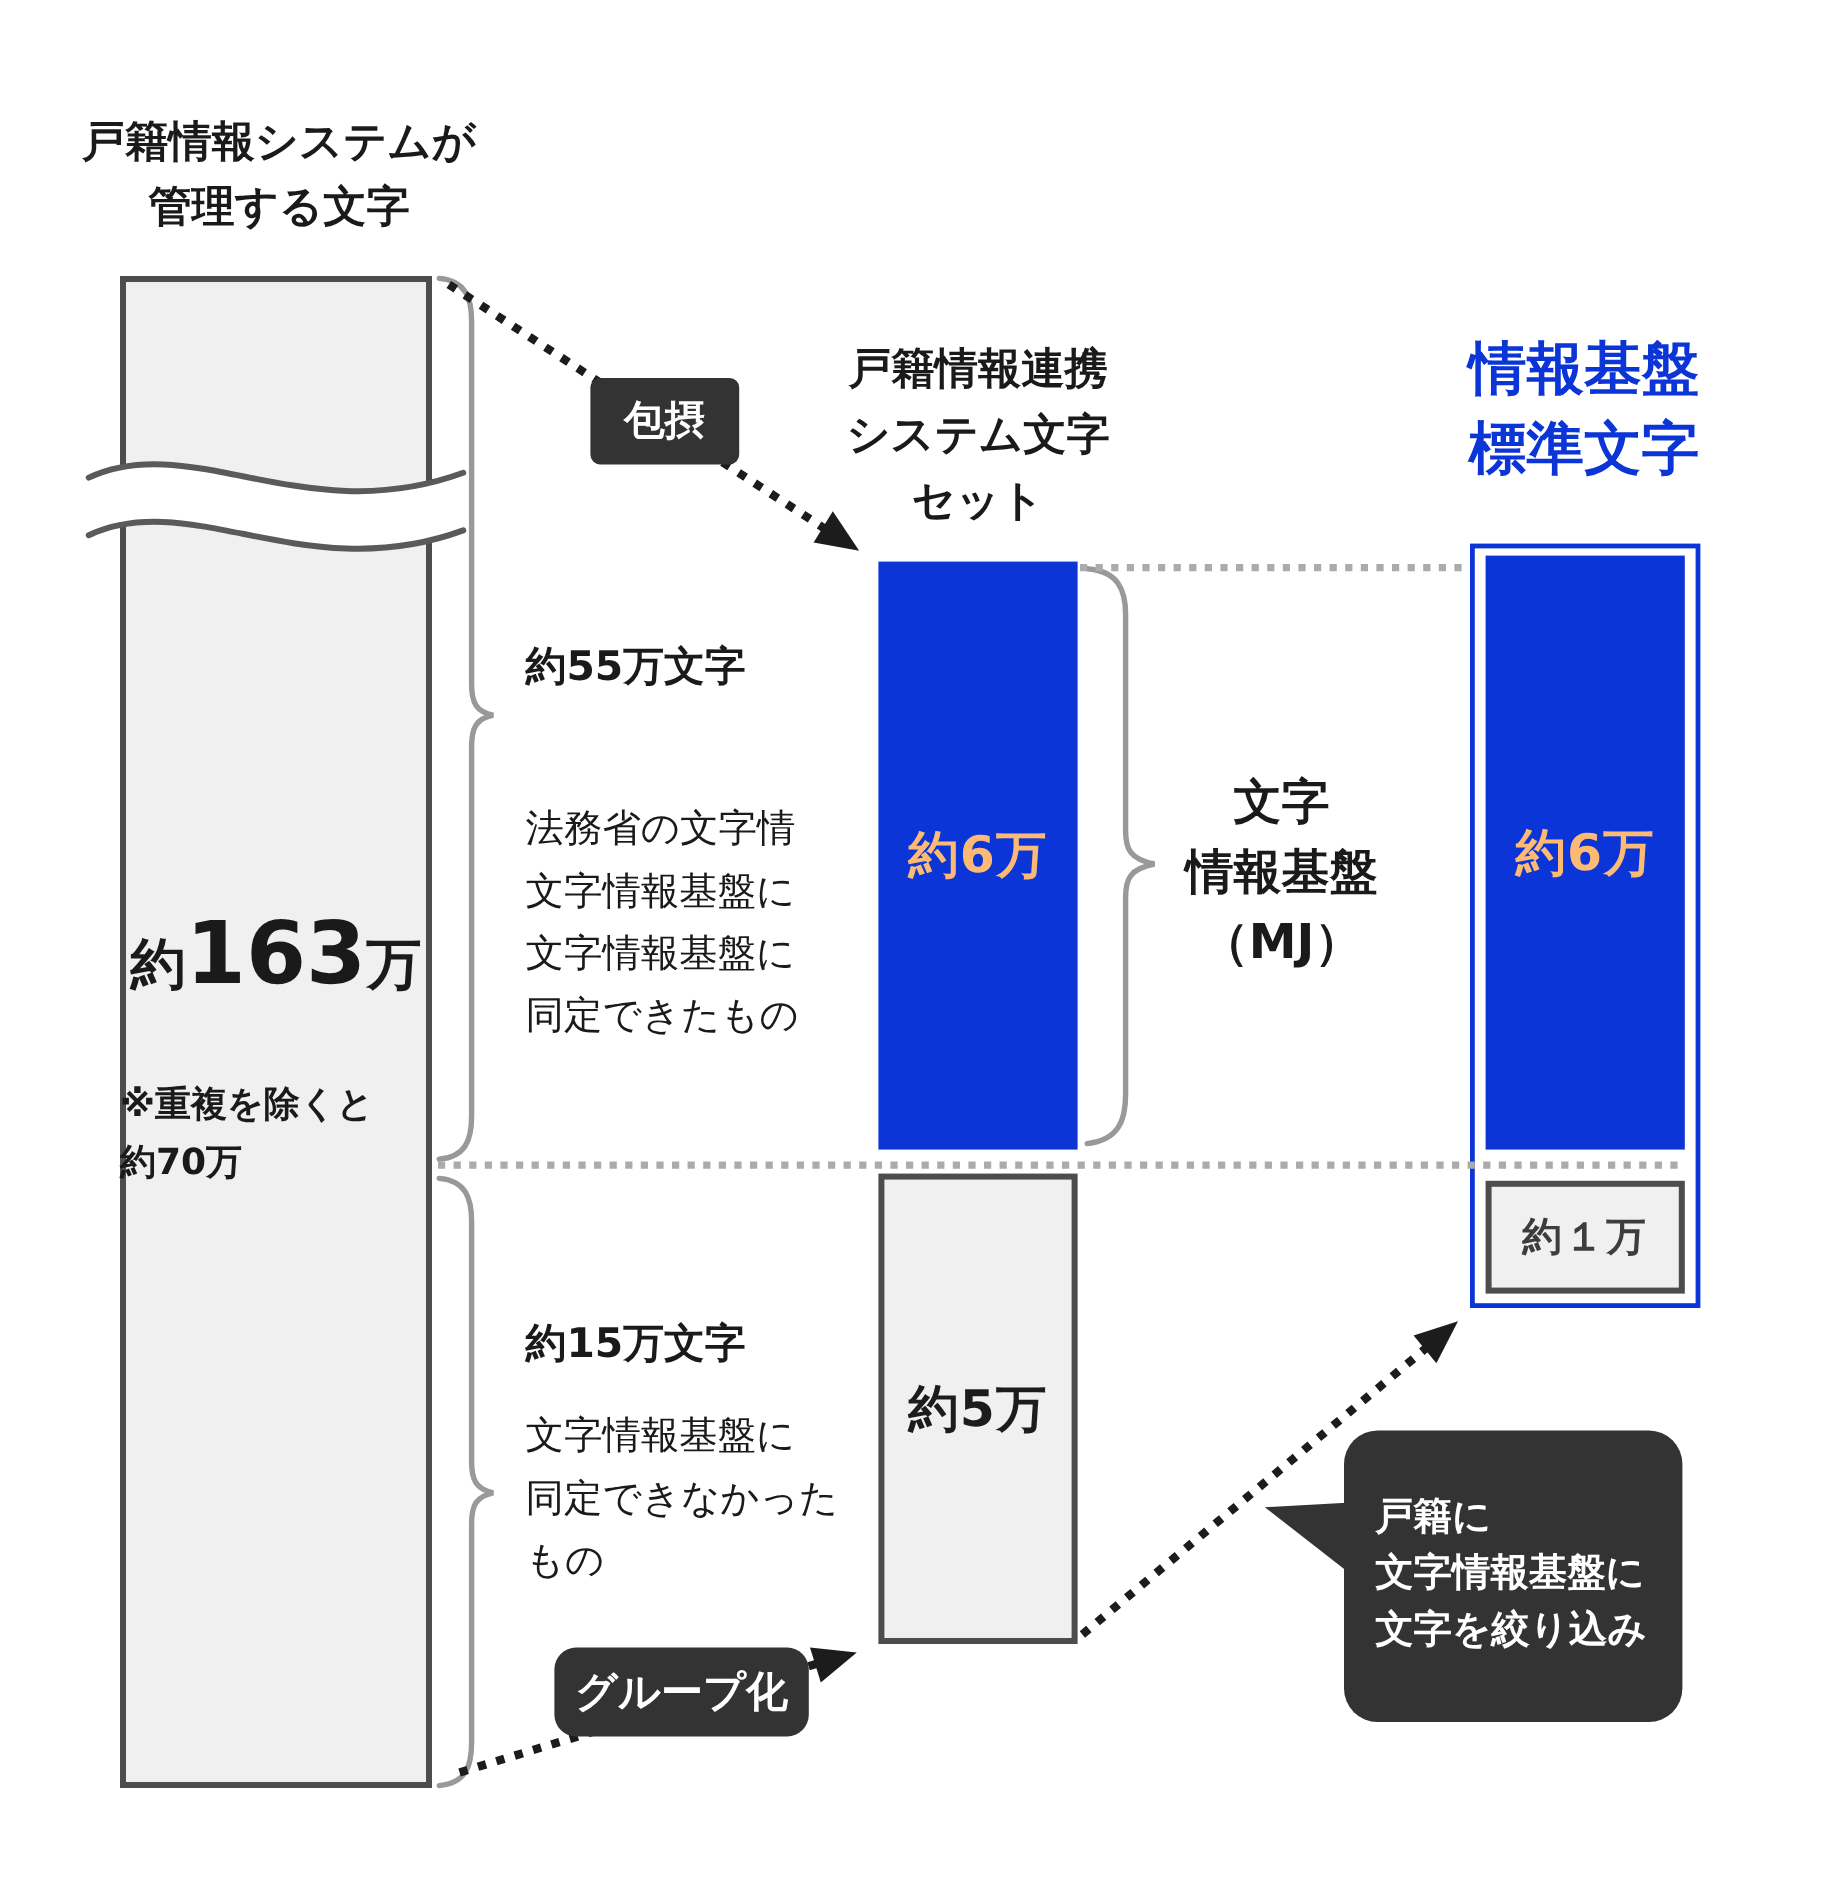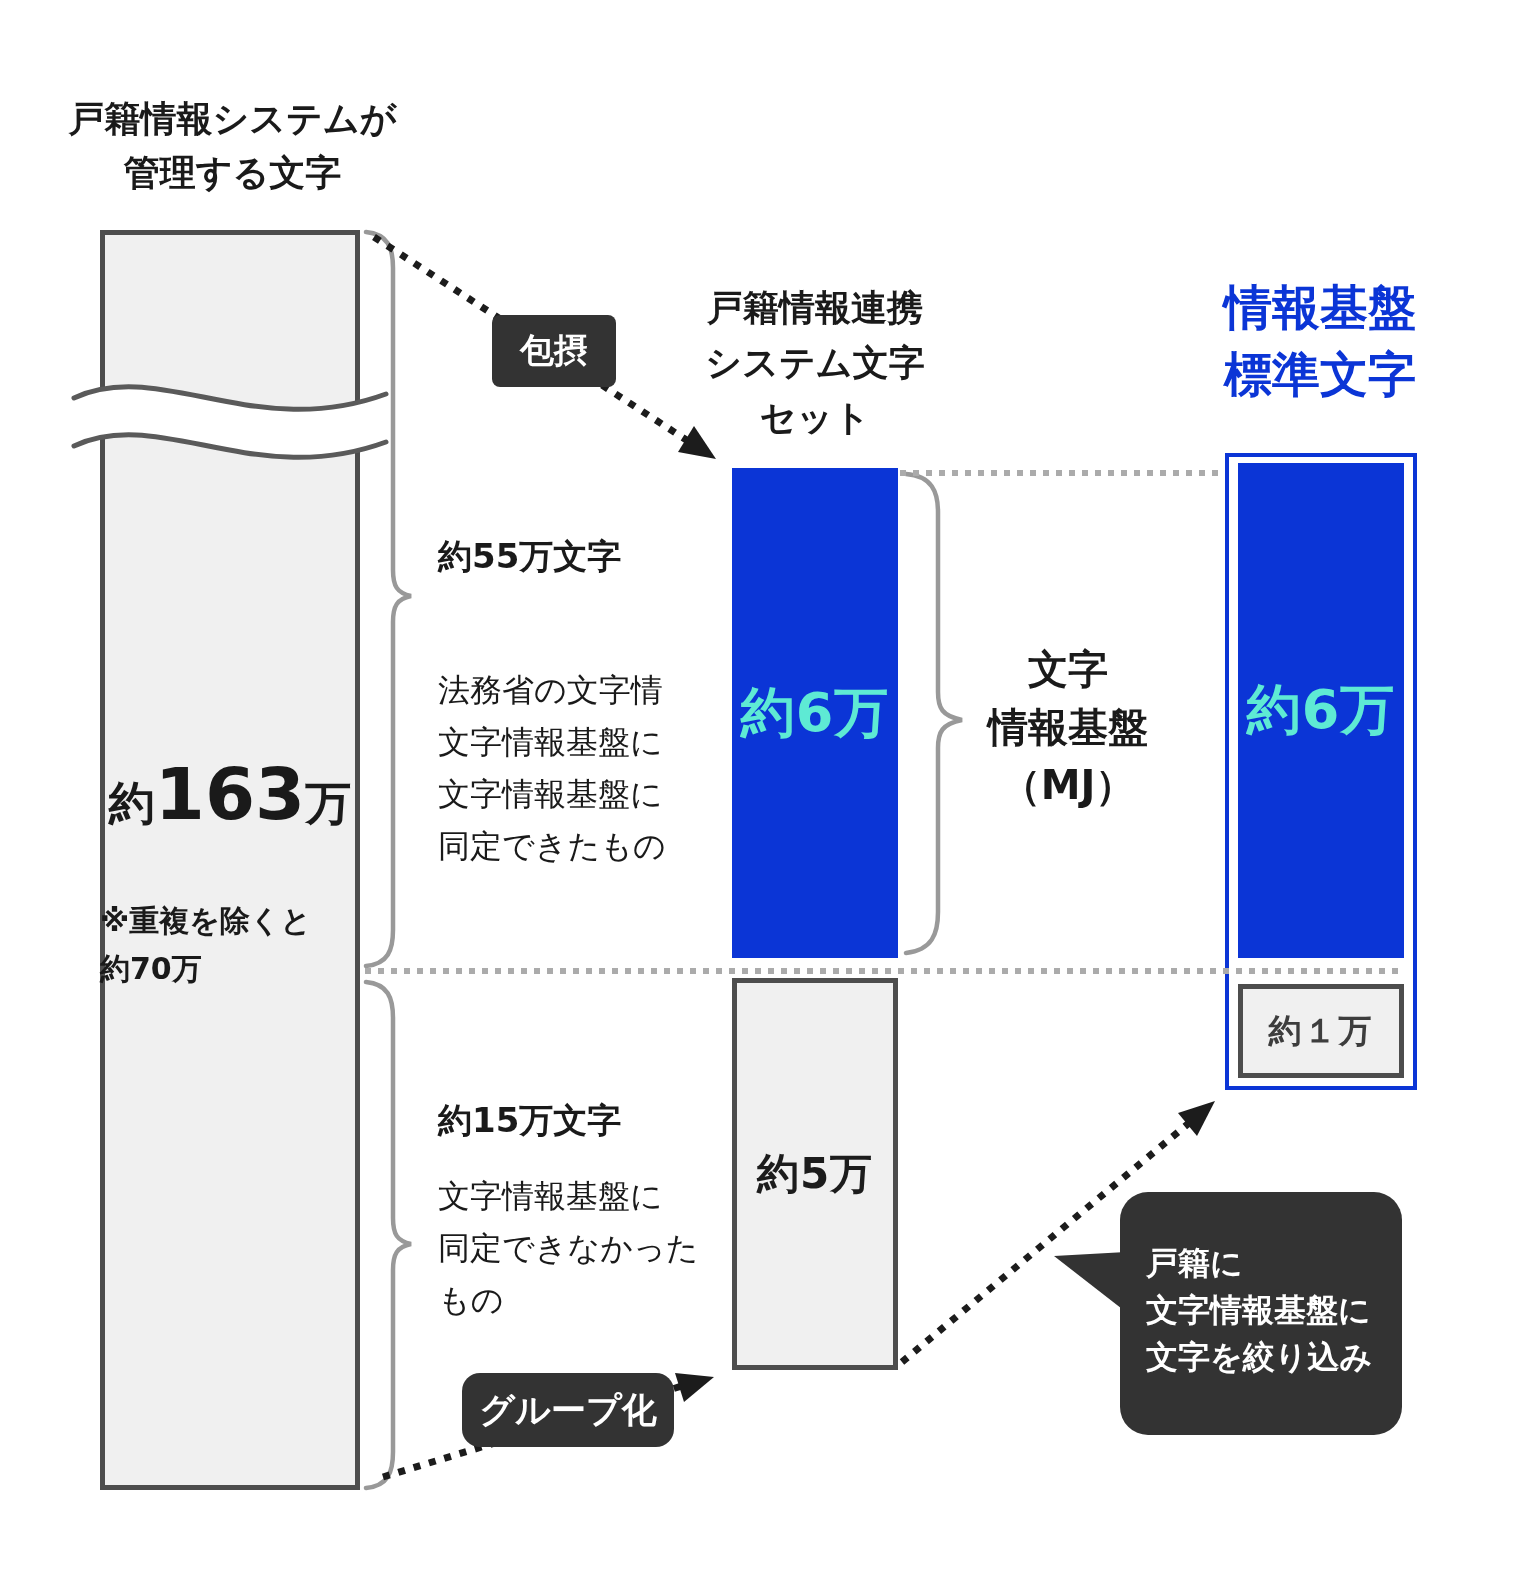--- a/index.html
+++ b/index.html
@@ -10,21 +10,21 @@
     --grayborder:#4d4d4d;
   }
   *{margin:0;padding:0;box-sizing:border-box;}
   html,body{background:#ffffff;}
   body{font-family:"DejaVu Sans",sans-serif;color:var(--ink);}
   .canvas{position:relative;width:1520px;height:1586px;background:#ffffff;overflow:hidden;}
   .abs{position:absolute;}
   .bar{background:var(--grayfill);border:5px solid var(--grayborder);}
   .bluebar{background:var(--blue);}
   .center-flex{display:flex;align-items:center;justify-content:center;}
-  .val{font-weight:700;color:#5eead4;font-size:54px;letter-spacing:1px;}
+  .val{font-weight:700;color:#fdba74;font-size:42px;letter-spacing:1px;}
   .val-dark{font-weight:700;color:#1c1c1c;font-size:42px;letter-spacing:1px;}
   .tag{background:var(--dark);color:#ffffff;font-weight:700;display:flex;align-items:center;justify-content:center;}
   svg.overlay{position:absolute;left:0;top:0;pointer-events:none;}
   .txt{line-height:1;}
   .seg-head{font-size:34px;font-weight:700;}
   .seg-body{font-size:32px;font-weight:500;line-height:52px;}
   .blue-text{color:var(--blue);}
 </style>
 </head>
 <body>

